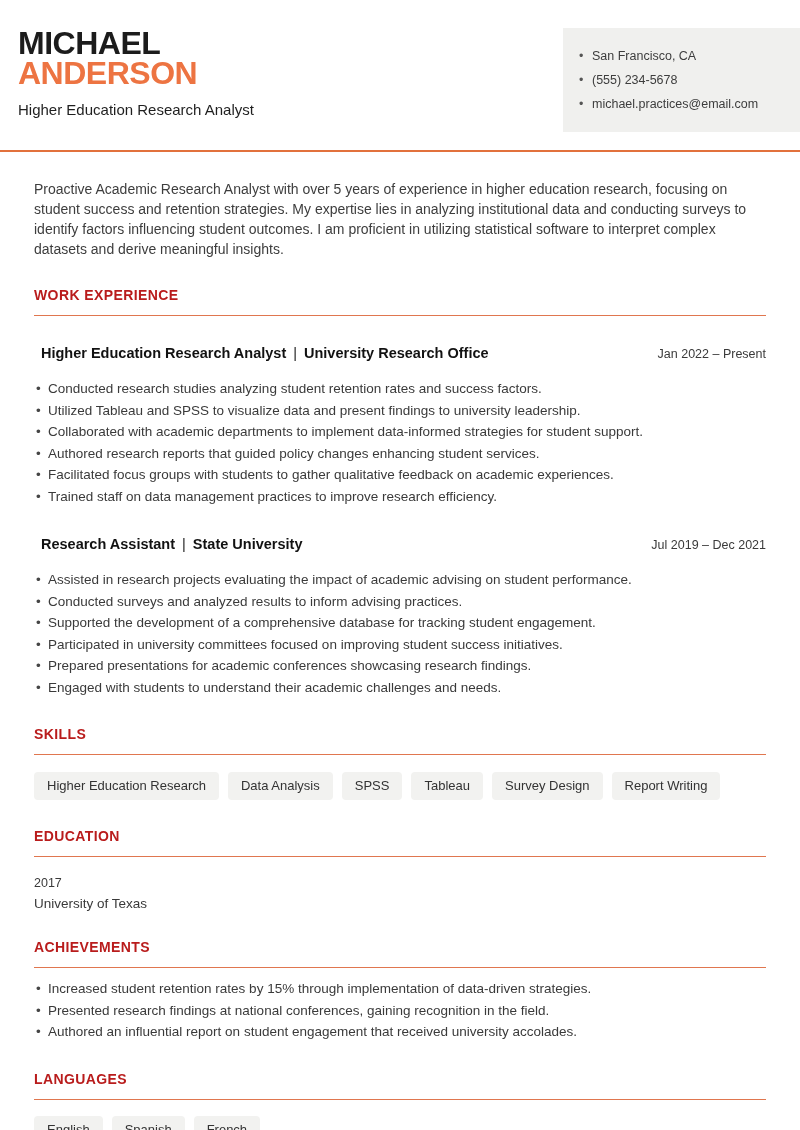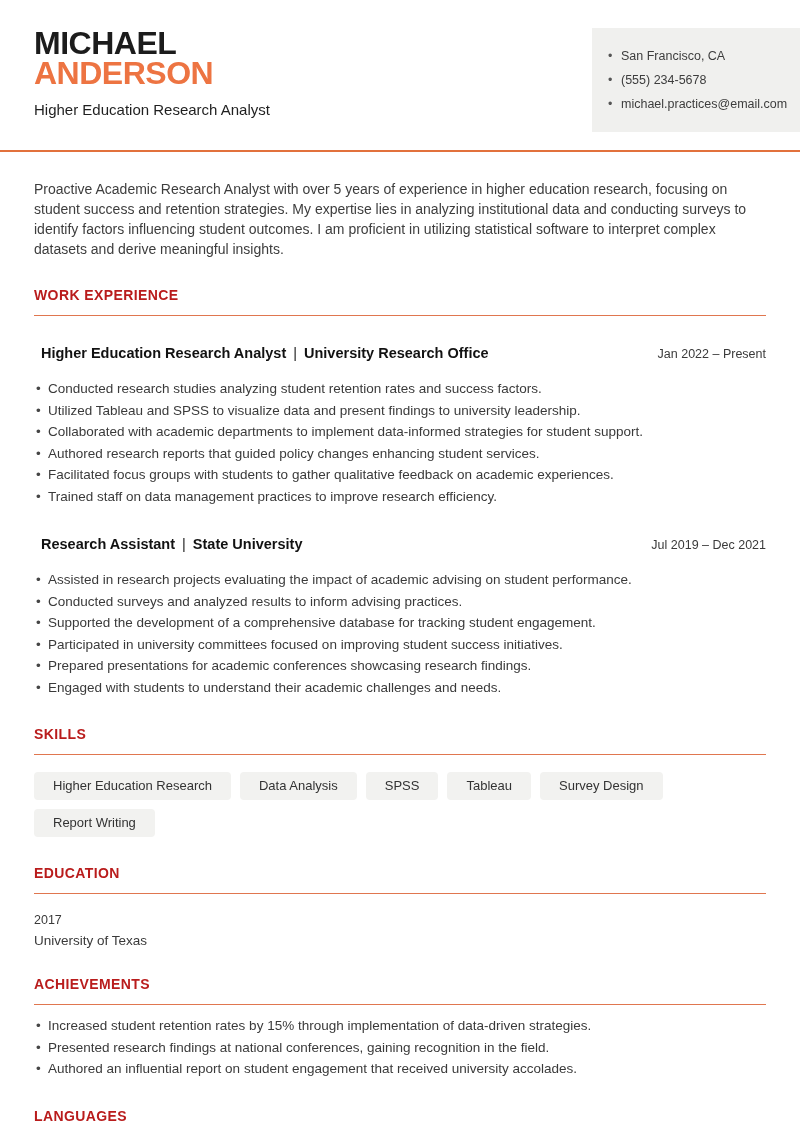--- a/index.html
+++ b/index.html
@@ -8,28 +8,28 @@
     width: 800px; height: 1130px;
     background: #ffffff;
     font-family: "Liberation Sans", sans-serif;
     color: #3a3a3a;
   }
   .page { width: 800px; height: 1130px; background: #fff; overflow: hidden; }
 
   
   .header {
     display: flex; justify-content: space-between; align-items: flex-start;
-    padding: 28px 0 0 34px;
+    padding: 28px 0 0 18px;
   }
   .name-block h1 { margin: 0; font-size: 32px; line-height: 30px; font-weight: 800; letter-spacing: -0.5px; }
   .name-first { display: block; color: #1c1c1c; }
   .name-last  { display: block; color: #ED7442; }
   .header-role { margin-top: 13px; font-size: 15px; font-weight: 500; color: #1f1f1f; }
 
-  .contact-card { background: #F0F0EE; width: 208px; padding: 12px 16px 11px 16px; }
+  .contact-card { background: #F0F0EE; width: 237px; padding: 12px 16px 11px 16px; }
   .contact-card ul { margin: 0; padding: 0; list-style: none; }
   .contact-card li {
     position: relative; padding-left: 13px;
     font-size: 12.5px; line-height: 15px; color: #3d3d3d;
     margin: 9px 0;
   }
   .contact-card li::before { content: "•"; position: absolute; left: 0; top: 0; color: #555; }
 
   .header-divider { height: 2px; background: #E2713C; margin-top: 18px; width: 800px; }
 
@@ -52,21 +52,21 @@
   ul.bullets { list-style: none; margin: 10px 0 0 0; padding: 0; }
   ul.bullets li {
     position: relative; padding-left: 14px;
     font-size: 13.5px; line-height: 21.5px; color: #3a3a3a;
   }
   ul.bullets li::before { content: "•"; position: absolute; left: 2px; color: #454545; }
 
   .chip-row { display: flex; flex-wrap: wrap; gap: 9px; margin-top: 17px; }
   .chip {
     background: #F2F2F0; color: #333; font-size: 13px;
-    padding: 7px 19px; border-radius: 4px; line-height: 14px;
+    padding: 7px 13px; border-radius: 4px; line-height: 14px;
   }
 
   .edu-head { display: flex; justify-content: space-between; align-items: baseline; margin-top: 19px; }
   .degree { margin: 0; font-size: 14.5px; font-weight: 700; color: #121212; }
   .school { margin-top: 6px; font-size: 13.5px; color: #3a3a3a; }
 
   .achv { margin-top: 19px; }
   .lang-row { margin-top: 16px; }
 </style>
 </head>

